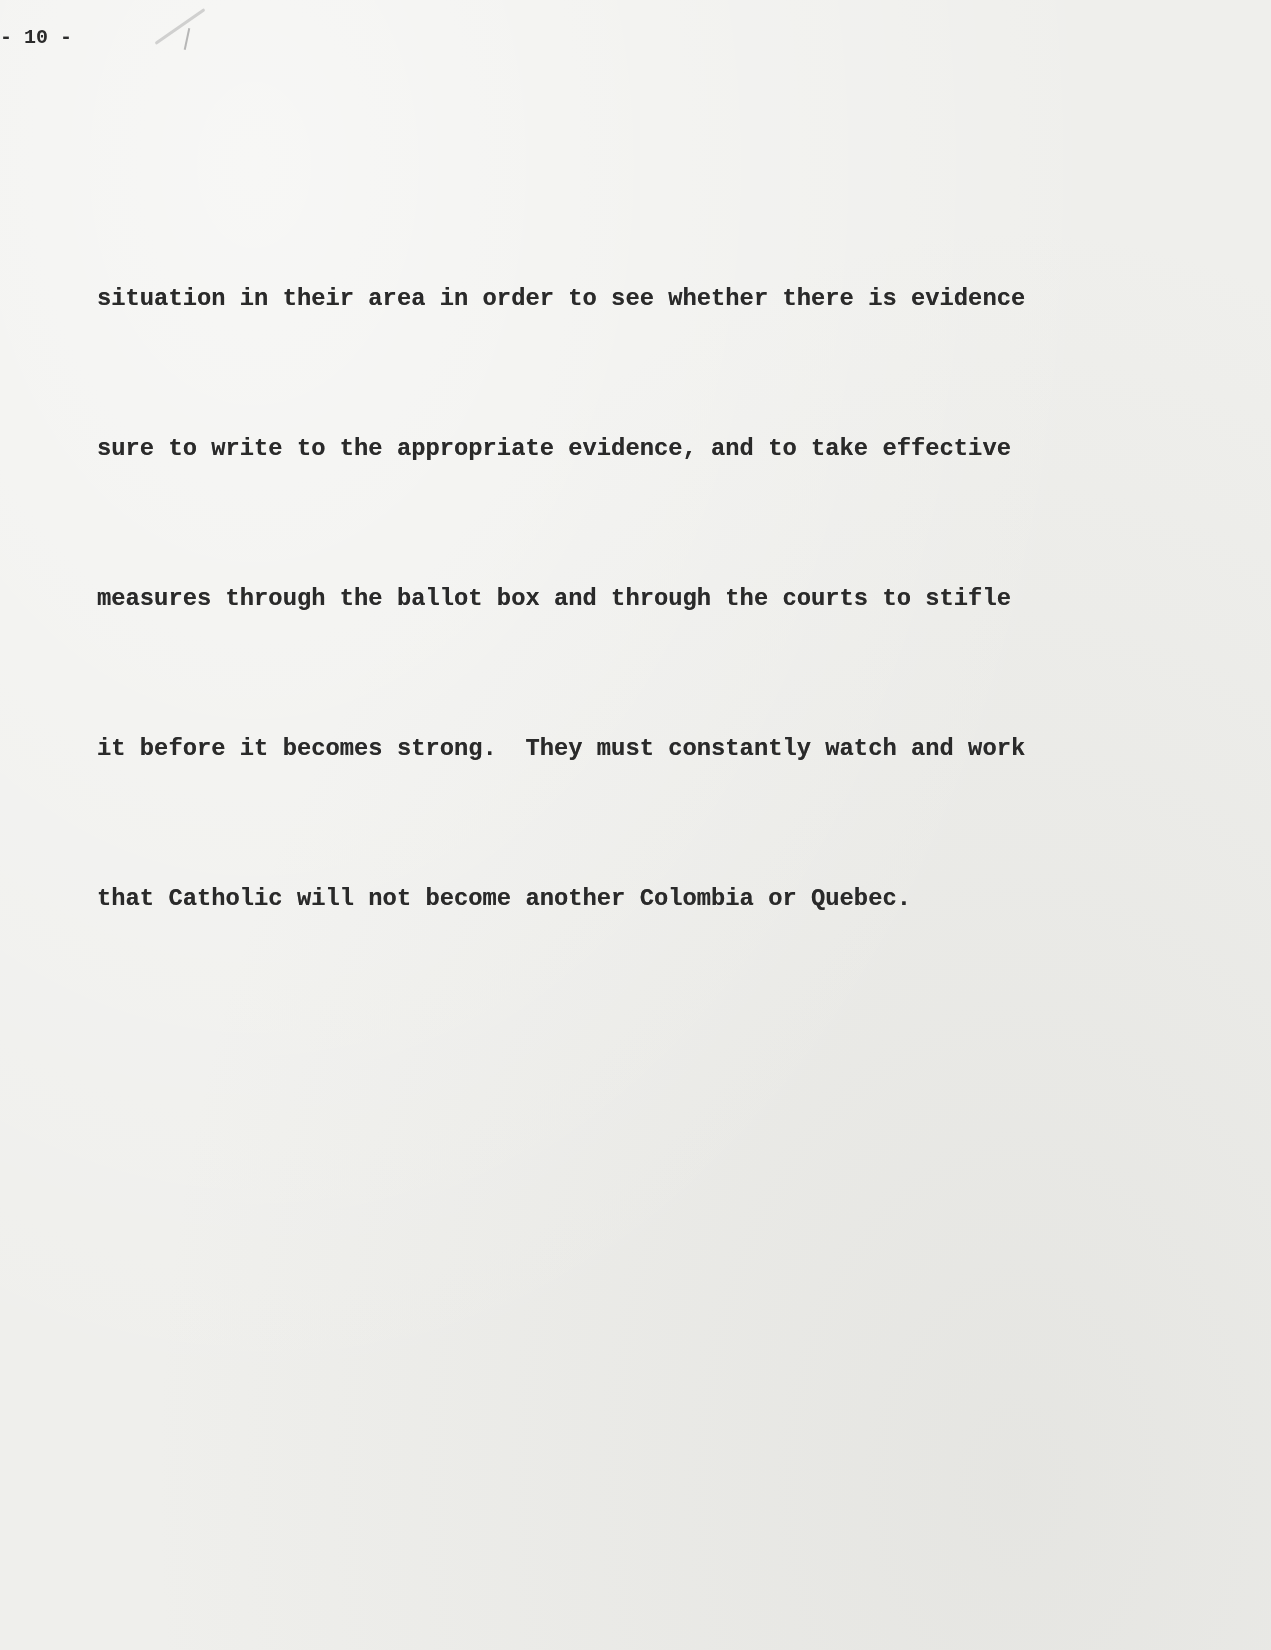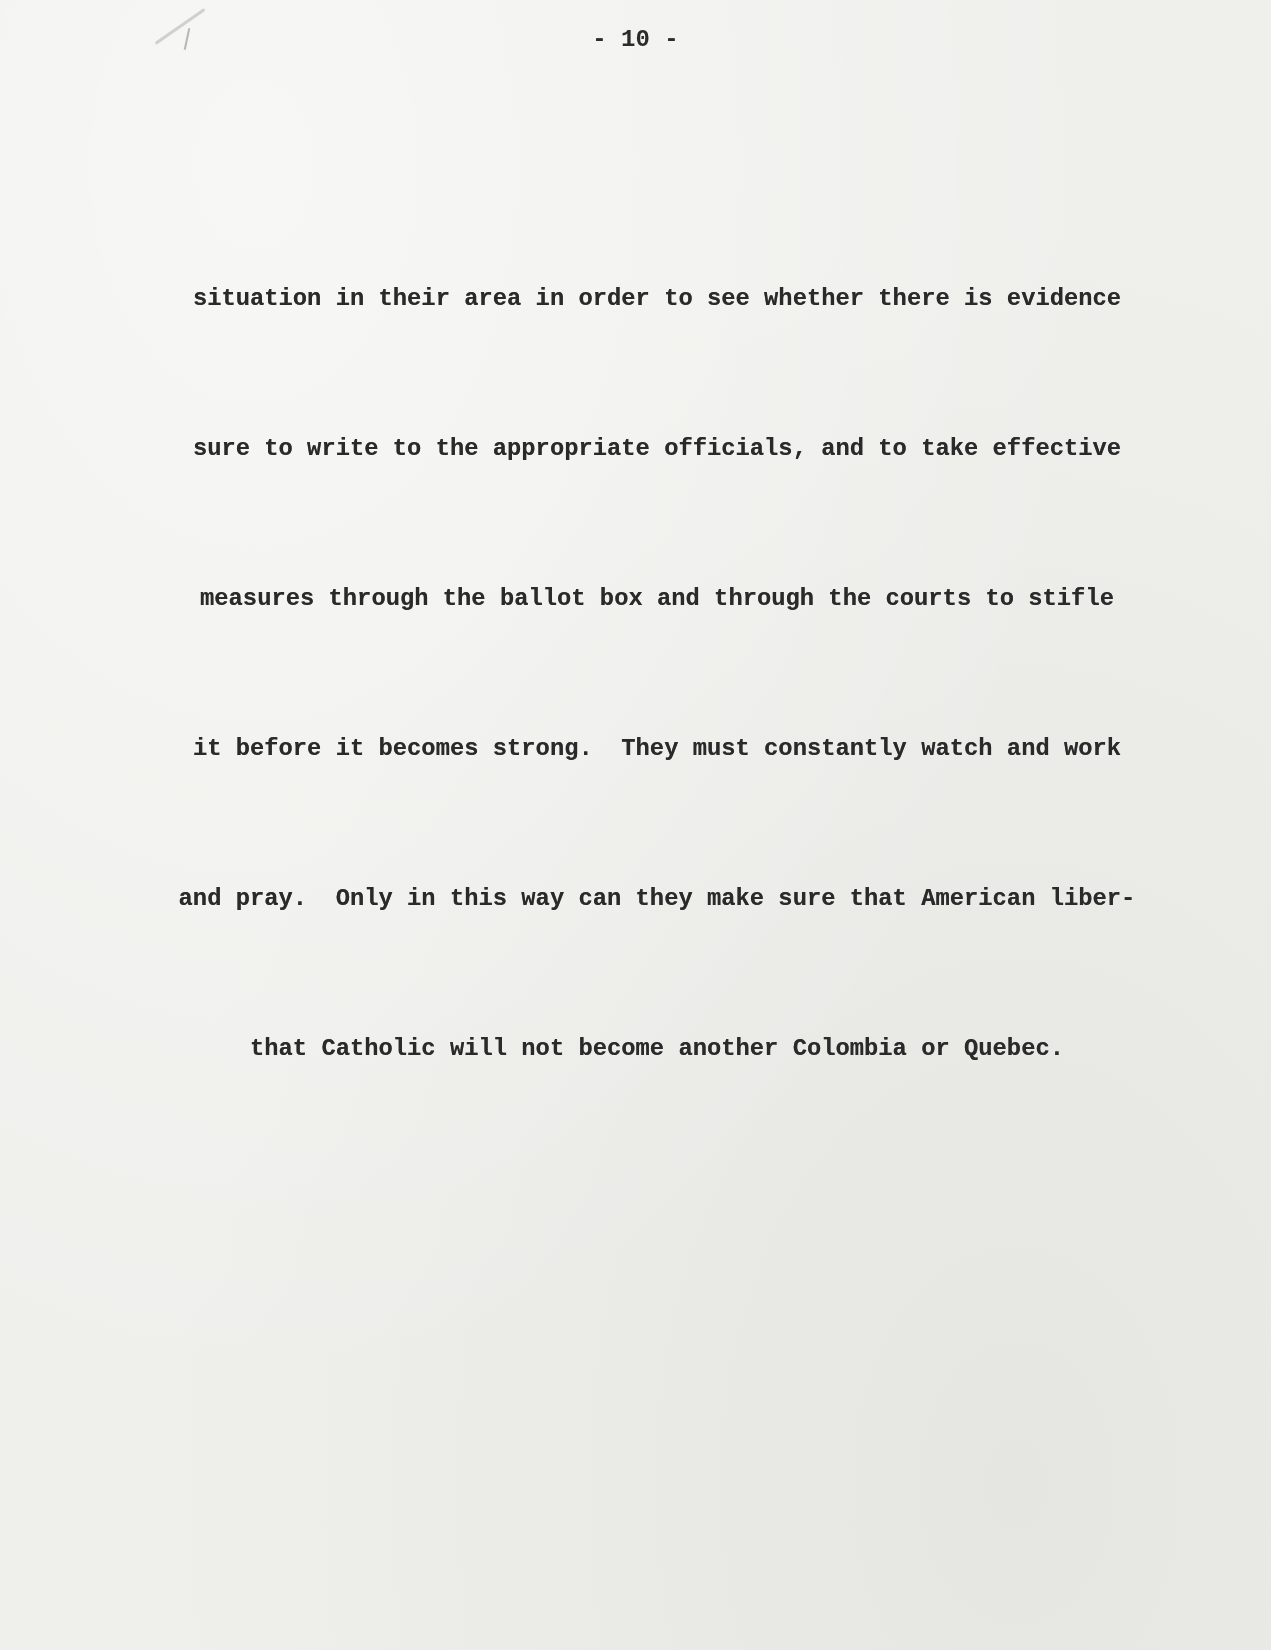--- a/index.html
+++ b/index.html
@@ -21,44 +21,43 @@
       background:
         radial-gradient(ellipse at 20% 10%, rgba(255,255,255,0.5), rgba(0,0,0,0) 60%),
         radial-gradient(ellipse at 80% 90%, rgba(200,200,195,0.25), rgba(0,0,0,0) 60%),
         #efefec;
     }
     .page-number {
       position: absolute;
       top: 26px;
       left: 0;
       width: 1271px;
-      text-align: center;
+      text-align: left;
       font-family: "Liberation Mono", "DejaVu Sans Mono", monospace;
-      font-size: 24px;
+      font-size: 20px;
       font-weight: bold;
       color: #2b2b2b;
       letter-spacing: 0px;
     }
     .body-text {
       position: absolute;
       top: 74px;
       left: 97px;
       width: 1120px;
       font-family: "Liberation Mono", "DejaVu Sans Mono", monospace;
       font-size: 23.8px;
       font-weight: bold;
       color: #2a2a2a;
       line-height: 50px;
       white-space: pre;
       text-shadow: 0 0 0.6px rgba(40,40,40,0.6);
     }
     .line {
       display: block;
       height: 50px;
-      text-align: center;
     }
     .pencil-mark {
       position: absolute;
       left: 150px;
       top: 25px;
       width: 60px;
       height: 3px;
       background: rgba(170,170,170,0.5);
       transform: rotate(-35deg);
       border-radius: 2px;
@@ -78,21 +77,20 @@
 
 <div class="page">
   <div class="pencil-mark"></div>
   <div class="pencil-mark2"></div>
 
   <div class="page-number">- 10 -</div>
 
   <div class="body-text">
     <div>
       <span class="line">situation in their area in order to see whether there is evidence</span>
-      <span class="line">sure to write to the appropriate officials, and to take effective</span>
+      <span class="line">sure to write to the appropriate evidence, and to take effective</span>
       <span class="line">measures through the ballot box and through the courts to stifle</span>
       <span class="line">it before it becomes strong.  They must constantly watch and work</span>
-      <span class="line">and pray.  Only in this way can they make sure that American liber-</span>
       <span class="line">that Catholic will not become another Colombia or Quebec.</span>
     </div>
     
   </div>
 </div>
 
 </body></html>

